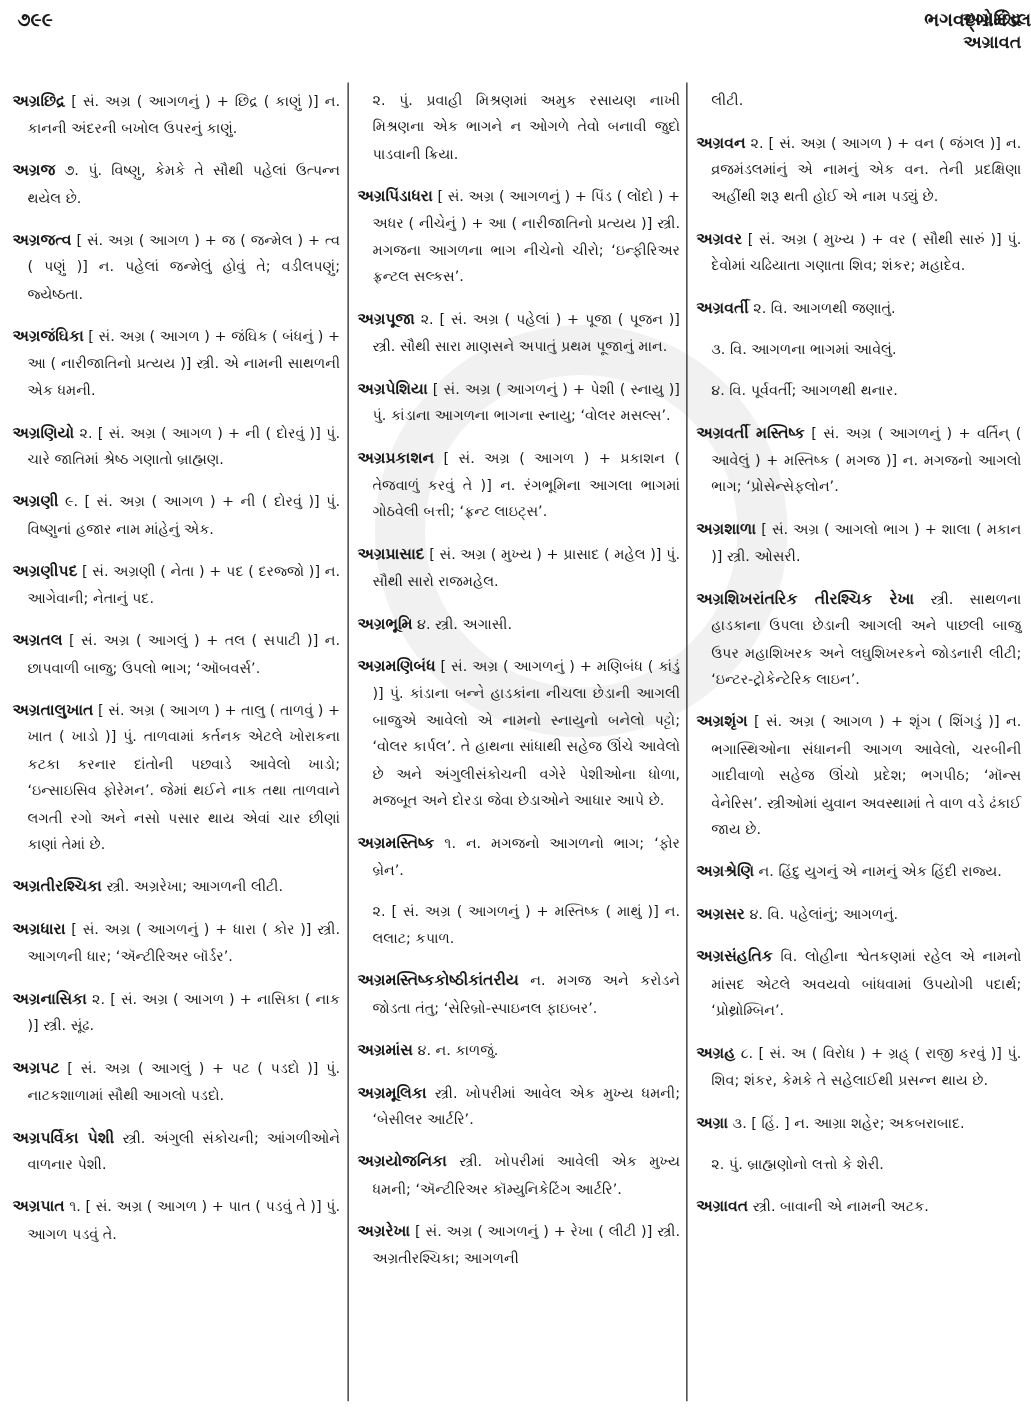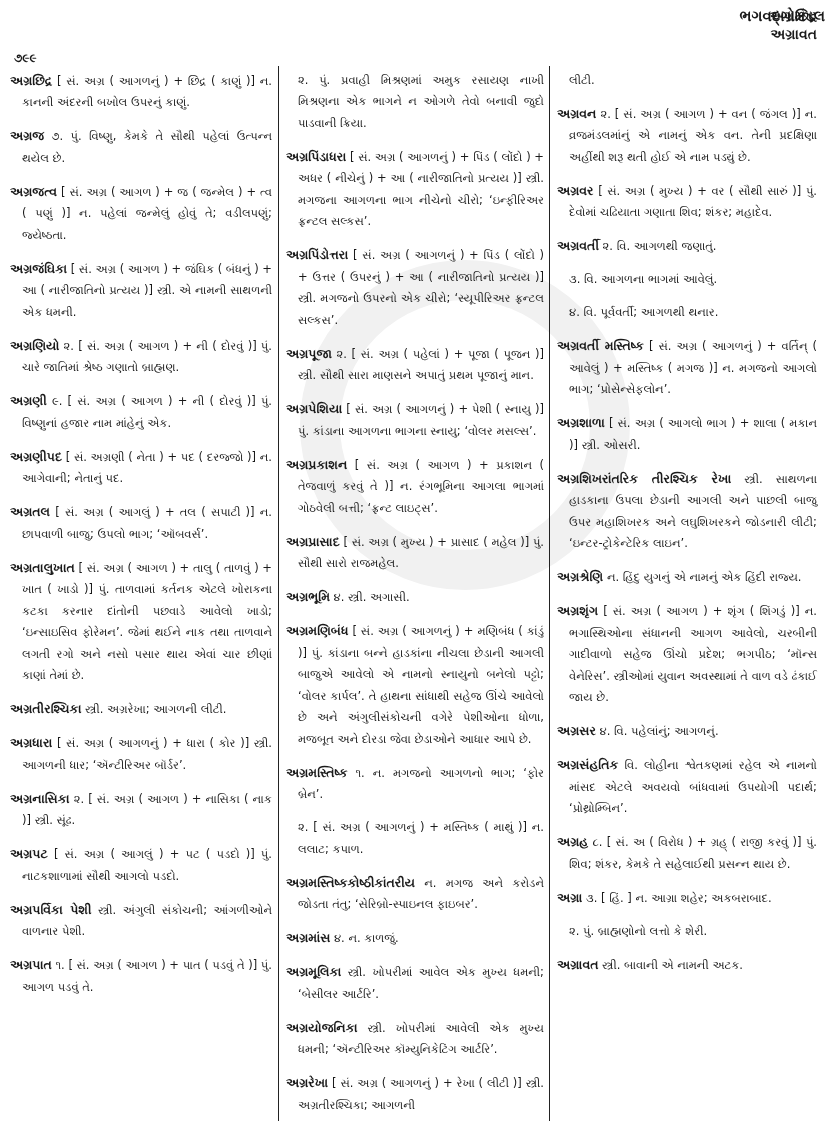--- a/index.html
+++ b/index.html
@@ -5,21 +5,21 @@
   html, body { margin: 0; padding: 0; }
   body {
     width: 825px; height: 1134px; overflow: hidden;
     background: #ffffff; color: #1a1a1a;
     font-family: "DejaVu Sans", sans-serif;
     position: relative;
   }
   .page-header {
     position: absolute; left: 0; top: 0; width: 825px; height: 56px;
   }
-  .page-number { position: absolute; left: 14px; top: 7px; font-size: 12px; font-weight: bold; margin-top: 44px; }
+  .page-number { position: absolute; left: 14px; top: 7px; font-size: 15px; font-weight: bold; }
   .running-title { position: absolute; left: 0; width: 825px; top: 7px; text-align: right; font-size: 15px; font-weight: bold; }
   .guide-words { position: absolute; right: 8px; top: 7px; text-align: right; font-size: 14px; font-weight: bold; line-height: 18px; }
   .watermark {
     position: absolute; left: 300px; top: 260px; width: 330px; height: 330px;
     border-radius: 50%; border: 40px solid #f1f1f1; box-sizing: border-box;
     z-index: 0;
   }
   .columns { position: absolute; left: 0; top: 58px; width: 825px; height: 1070px; z-index: 1; }
   .col { position: absolute; top: 0; height: 1070px; }
   .col-1 { left: 10px; width: 262px; }
@@ -67,21 +67,20 @@
       <p class="entry"><span class="hw">અગ્રતીરશ્ચિકા</span><span> સ્ત્રી. અગ્રરેખા; આગળની લીટી.</span></p>
       <p class="entry"><span class="hw">અગ્રધારા</span><span> [ સં. અગ્ર ( આગળનું ) + ધારા ( કોર )] સ્ત્રી. આગળની ધાર; ‘ઍન્ટીરિઅર બૉર્ડર’.</span></p>
       <p class="entry"><span class="hw">અગ્રનાસિકા</span><span> ૨. [ સં. અગ્ર ( આગળ ) + નાસિકા ( નાક )] સ્ત્રી. સૂંઢ.</span></p>
       <p class="entry"><span class="hw">અગ્રપટ</span><span> [ સં. અગ્ર ( આગલું ) + પટ ( પડદો )] પું. નાટકશાળામાં સૌથી આગલો પડદો.</span></p>
       <p class="entry"><span class="hw">અગ્રપર્વિકા પેશી</span><span> સ્ત્રી. અંગુલી સંકોચની; આંગળીઓને વાળનાર પેશી.</span></p>
       <p class="entry"><span class="hw">અગ્રપાત</span><span> ૧. [ સં. અગ્ર ( આગળ ) + પાત ( પડવું તે )] પું. આગળ પડવું તે.</span></p>
     </div>
   <div class="col col-2">
       <p class="entry sense"><span>૨. પું. પ્રવાહી મિશ્રણમાં અમુક રસાયણ નાખી મિશ્રણના એક ભાગને ન ઓગળે તેવો બનાવી જુદો પાડવાની ક્રિયા.</span></p>
       <p class="entry"><span class="hw">અગ્રપિંડાધરા</span><span> [ સં. અગ્ર ( આગળનું ) + પિંડ ( લોંદો ) + અધર ( નીચેનું ) + આ ( નારીજાતિનો પ્રત્યય )] સ્ત્રી. મગજના આગળના ભાગ નીચેનો ચીરો; ‘ઇન્ફીરિઅર ફ્રન્ટલ સલ્કસ’.</span></p>
-      <p class="entry"><span class="hw">અગ્રપિંડોત્તરા</span><span> [ સં. અગ્ર ( આગળનું ) + પિંડ ( લોંદો ) + ઉત્તર ( ઉપરનું ) + આ ( નારીજાતિનો પ્રત્યય )] સ્ત્રી. મગજનો ઉપરનો એક ચીરો; ‘સ્યૂપીરિઅર ફ્રન્ટલ સલ્કસ’.</span></p>
       <p class="entry"><span class="hw">અગ્રપૂજા</span><span> ૨. [ સં. અગ્ર ( પહેલાં ) + પૂજા ( પૂજન )] સ્ત્રી. સૌથી સારા માણસને અપાતું પ્રથમ પૂજાનું માન.</span></p>
       <p class="entry"><span class="hw">અગ્રપેશિયા</span><span> [ સં. અગ્ર ( આગળનું ) + પેશી ( સ્નાયુ )] પું. કાંડાના આગળના ભાગના સ્નાયુ; ‘વોલર મસલ્સ’.</span></p>
       <p class="entry"><span class="hw">અગ્રપ્રકાશન</span><span> [ સં. અગ્ર ( આગળ ) + પ્રકાશન ( તેજવાળું કરવું તે )] ન. રંગભૂમિના આગલા ભાગમાં ગોઠવેલી બત્તી; ‘ફ્રન્ટ લાઇટ્સ’.</span></p>
       <p class="entry"><span class="hw">અગ્રપ્રાસાદ</span><span> [ સં. અગ્ર ( મુખ્ય ) + પ્રાસાદ ( મહેલ )] પું. સૌથી સારો રાજમહેલ.</span></p>
       <p class="entry"><span class="hw">અગ્રભૂમિ</span><span> ૪. સ્ત્રી. અગાસી.</span></p>
       <p class="entry"><span class="hw">અગ્રમણિબંધ</span><span> [ સં. અગ્ર ( આગળનું ) + મણિબંધ ( કાંડું )] પું. કાંડાના બન્ને હાડકાંના નીચલા છેડાની આગલી બાજુએ આવેલો એ નામનો સ્નાયુનો બનેલો પટ્ટો; ‘વોલર કાર્પલ’. તે હાથના સાંધાથી સહેજ ઊંચે આવેલો છે અને અંગુલીસંકોચની વગેરે પેશીઓના ધોળા, મજબૂત અને દોરડા જેવા છેડાઓને આધાર આપે છે.</span></p>
       <p class="entry"><span class="hw">અગ્રમસ્તિષ્ક</span><span> ૧. ન. મગજનો આગળનો ભાગ; ‘ફોર બ્રેન’.</span></p>
       <p class="entry sense"><span>૨. [ સં. અગ્ર ( આગળનું ) + મસ્તિષ્ક ( માથું )] ન. લલાટ; કપાળ.</span></p>
       <p class="entry"><span class="hw">અગ્રમસ્તિષ્કકોષ્ઠીકાંતરીય</span><span> ન. મગજ અને કરોડને જોડતા તંતુ; ‘સેરિબ્રો-સ્પાઇનલ ફાઇબર’.</span></p>
       <p class="entry"><span class="hw">અગ્રમાંસ</span><span> ૪. ન. કાળજું.</span></p>
@@ -92,22 +91,22 @@
   <div class="col col-3">
       <p class="entry continuation"><span>લીટી.</span></p>
       <p class="entry"><span class="hw">અગ્રવન</span><span> ૨. [ સં. અગ્ર ( આગળ ) + વન ( જંગલ )] ન. વ્રજમંડલમાંનું એ નામનું એક વન. તેની પ્રદક્ષિણા અહીંથી શરૂ થતી હોઈ એ નામ પડ્યું છે.</span></p>
       <p class="entry"><span class="hw">અગ્રવર</span><span> [ સં. અગ્ર ( મુખ્ય ) + વર ( સૌથી સારું )] પું. દેવોમાં ચઢિયાતા ગણાતા શિવ; શંકર; મહાદેવ.</span></p>
       <p class="entry"><span class="hw">અગ્રવર્તી</span><span> ૨. વિ. આગળથી જણાતું.</span></p>
       <p class="entry sense"><span>૩. વિ. આગળના ભાગમાં આવેલું.</span></p>
       <p class="entry sense"><span>૪. વિ. પૂર્વવર્તી; આગળથી થનાર.</span></p>
       <p class="entry"><span class="hw">અગ્રવર્તી મસ્તિષ્ક</span><span> [ સં. અગ્ર ( આગળનું ) + વર્તિન્ ( આવેલું ) + મસ્તિષ્ક ( મગજ )] ન. મગજનો આગલો ભાગ; ‘પ્રોસેન્સેફલોન’.</span></p>
       <p class="entry"><span class="hw">અગ્રશાળા</span><span> [ સં. અગ્ર ( આગલો ભાગ ) + શાલા ( મકાન )] સ્ત્રી. ઓસરી.</span></p>
       <p class="entry"><span class="hw">અગ્રશિખરાંતરિક તીરશ્ચિક રેખા</span><span> સ્ત્રી. સાથળના હાડકાના ઉપલા છેડાની આગલી અને પાછલી બાજુ ઉપર મહાશિખરક અને લઘુશિખરકને જોડનારી લીટી; ‘ઇન્ટર-ટ્રોકેન્ટેરિક લાઇન’.</span></p>
+      <p class="entry"><span class="hw">અગ્રશૃંગ</span><span> [ સં. અગ્ર ( આગળ ) + શૃંગ ( શિંગડું )] ન. ભગાસ્થિઓના સંધાનની આગળ આવેલો, ચરબીની ગાદીવાળો સહેજ ઊંચો પ્રદેશ; ભગપીઠ; ‘મૉન્સ વેનેરિસ’. સ્ત્રીઓમાં યુવાન અવસ્થામાં તે વાળ વડે ઢંકાઈ જાય છે.</span></p>
       <p class="entry"><span class="hw">અગ્રશ્રેણિ</span><span> ન. હિંદુ યુગનું એ નામનું એક હિંદી રાજ્ય.</span></p>
-      <p class="entry"><span class="hw">અગ્રશૃંગ</span><span> [ સં. અગ્ર ( આગળ ) + શૃંગ ( શિંગડું )] ન. ભગાસ્થિઓના સંધાનની આગળ આવેલો, ચરબીની ગાદીવાળો સહેજ ઊંચો પ્રદેશ; ભગપીઠ; ‘મૉન્સ વેનેરિસ’. સ્ત્રીઓમાં યુવાન અવસ્થામાં તે વાળ વડે ઢંકાઈ જાય છે.</span></p>
       <p class="entry"><span class="hw">અગ્રસર</span><span> ૪. વિ. પહેલાંનું; આગળનું.</span></p>
       <p class="entry"><span class="hw">અગ્રસંહતિક</span><span> વિ. લોહીના શ્વેતકણમાં રહેલ એ નામનો માંસદ એટલે અવયવો બાંધવામાં ઉપયોગી પદાર્થ; ‘પ્રોથ્રોમ્બિન’.</span></p>
       <p class="entry"><span class="hw">અગ્રહ</span><span> ૮. [ સં. અ ( વિરોધ ) + ગ્રહ્ ( રાજી કરવું )] પું. શિવ; શંકર, કેમકે તે સહેલાઈથી પ્રસન્ન થાય છે.</span></p>
       <p class="entry"><span class="hw">અગ્રા</span><span> ૩. [ હિં. ] ન. આગ્રા શહેર; અકબરાબાદ.</span></p>
       <p class="entry sense"><span>૨. પું. બ્રાહ્મણોનો લત્તો કે શેરી.</span></p>
       <p class="entry"><span class="hw">અગ્રાવત</span><span> સ્ત્રી. બાવાની એ નામની અટક.</span></p>
     </div>
 </div>
 
 </body></html>

